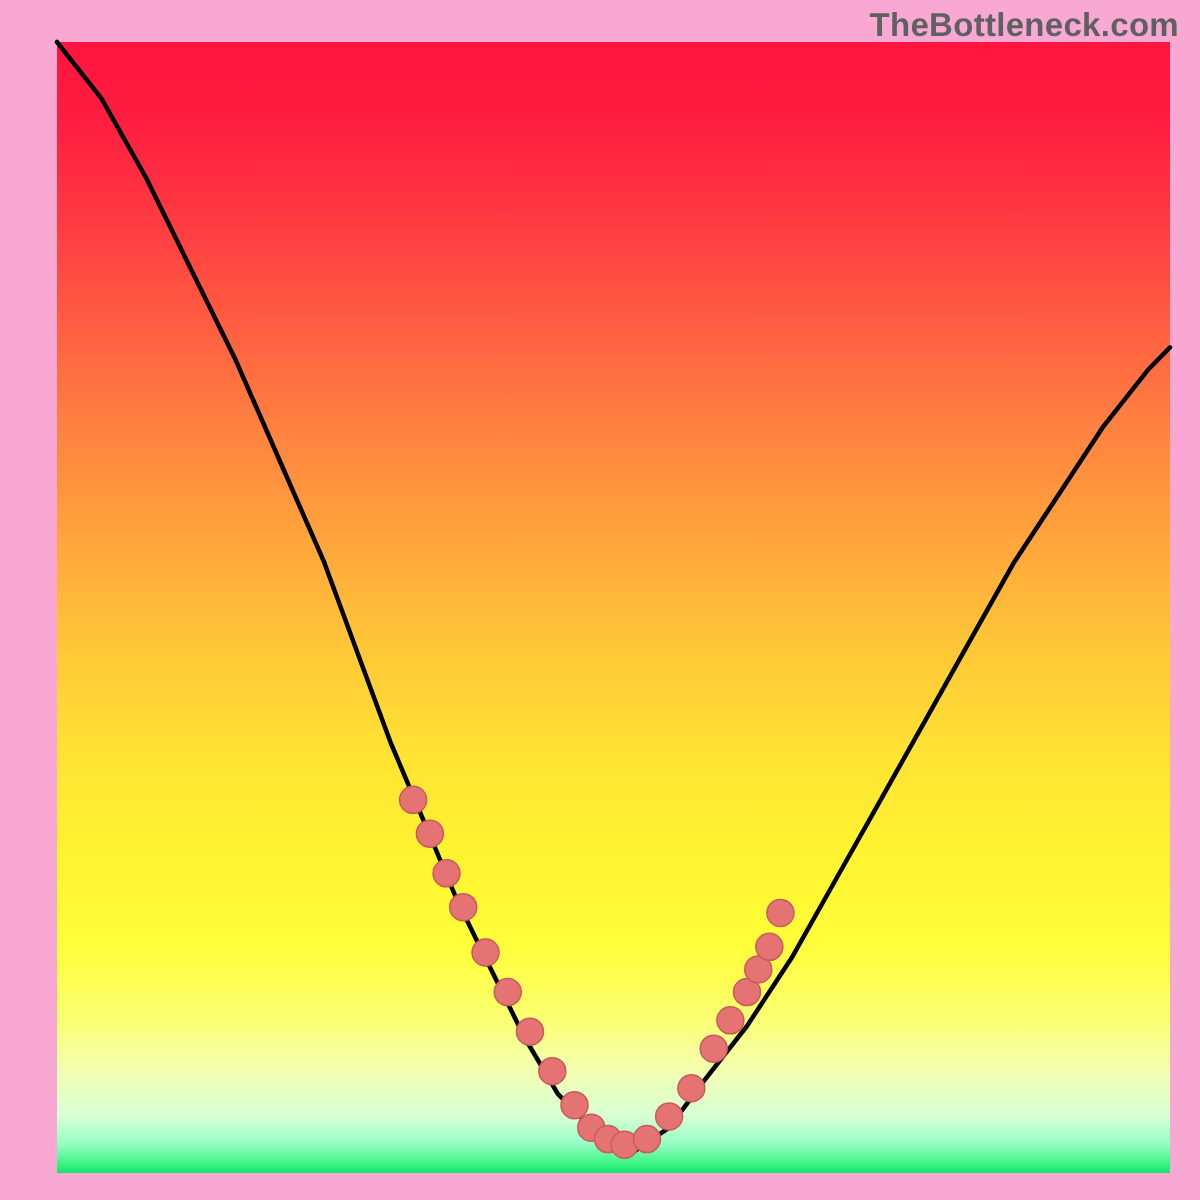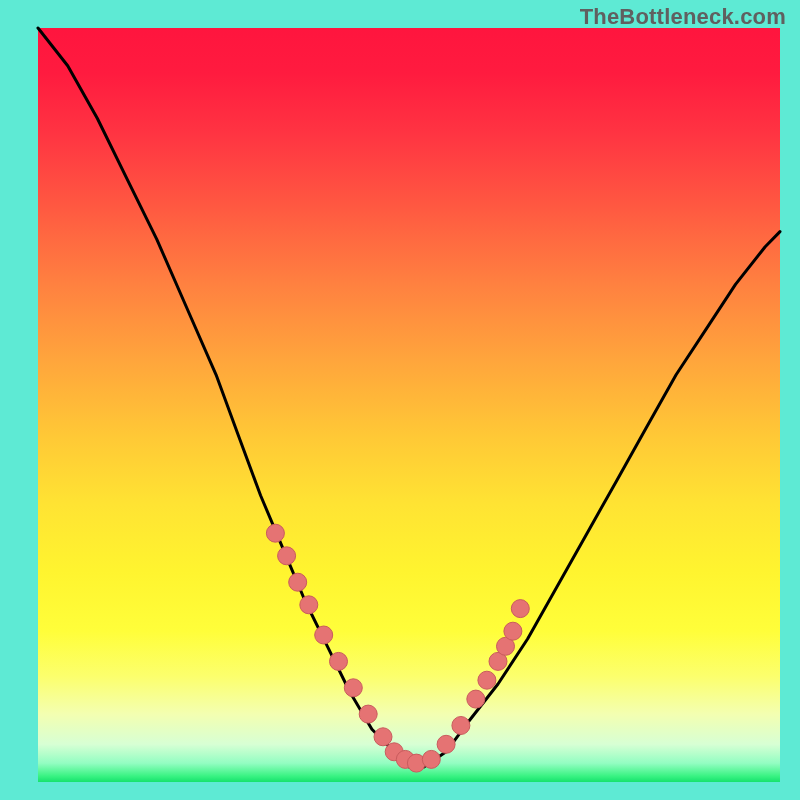--- a/index.html
+++ b/index.html
@@ -9,21 +9,21 @@
     height: 800px;
     background: #000;
     overflow: hidden;
   }
   .frame {
     position: absolute;
     left: 0;
     top: 0;
     width: 800px;
     height: 800px;
-    background: #5eead4;
+    background: #f9a8d4;
   }
   .plot {
     position: absolute;
     left: 38px;
     top: 28px;
     width: 742px;
     height: 754px;
   }
   .gradient {
     position: absolute;

